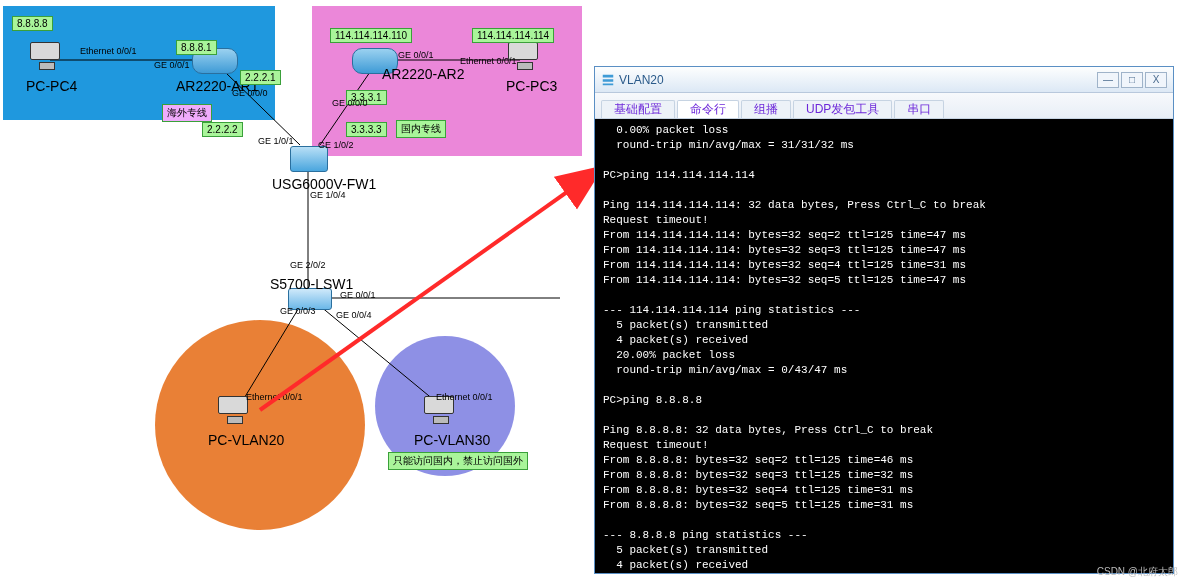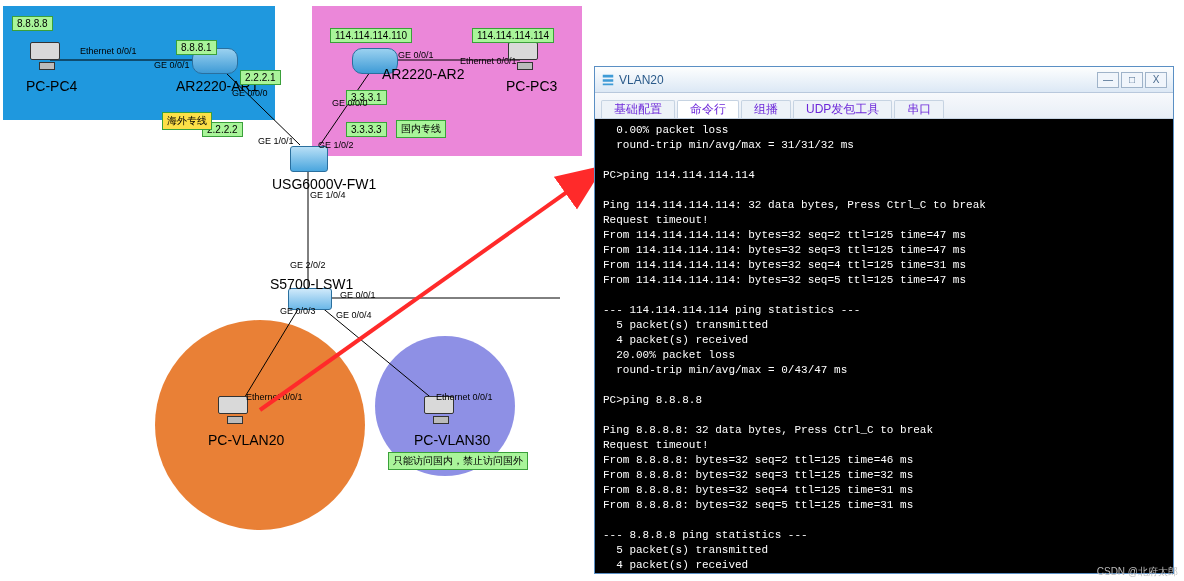--- a/index.html
+++ b/index.html
@@ -80,21 +80,21 @@
       <div class="mon"></div>
       <div class="base"></div>
     </div>
   <span class="node-label" style="left:506px;top:78px">PC-PC3</span>
   <span class="ip-tag" style="left:472px;top:28px">114.114.114.114</span>
   <span class="port" style="left:460px;top:56px">Ethernet 0/0/1</span>
 
   <div class="fw" style="left:290px;top:146px"></div>
   <span class="node-label" style="left:272px;top:176px">USG6000V-FW1</span>
   <span class="ip-tag" style="left:202px;top:122px">2.2.2.2</span>
-  <span class="ip-tag" style="left:162px;top:112px;background:#fde047">海外专线</span>
+  <span class="ip-tag" style="left:162px;top:104px;background:#f0abfc">海外专线</span>
   <span class="port" style="left:258px;top:136px">GE 1/0/1</span>
   <span class="ip-tag" style="left:346px;top:122px">3.3.3.3</span>
   <span class="ip-tag" style="left:396px;top:120px">国内专线</span>
   <span class="port" style="left:318px;top:140px">GE 1/0/2</span>
   <span class="port" style="left:310px;top:190px">GE 1/0/4</span>
 
   <div class="sw" style="left:288px;top:288px"></div>
   <span class="node-label" style="left:270px;top:276px">S5700-LSW1</span>
   <span class="port" style="left:290px;top:260px">GE 2/0/2</span>
   <span class="port" style="left:340px;top:290px">GE 0/0/1</span>

